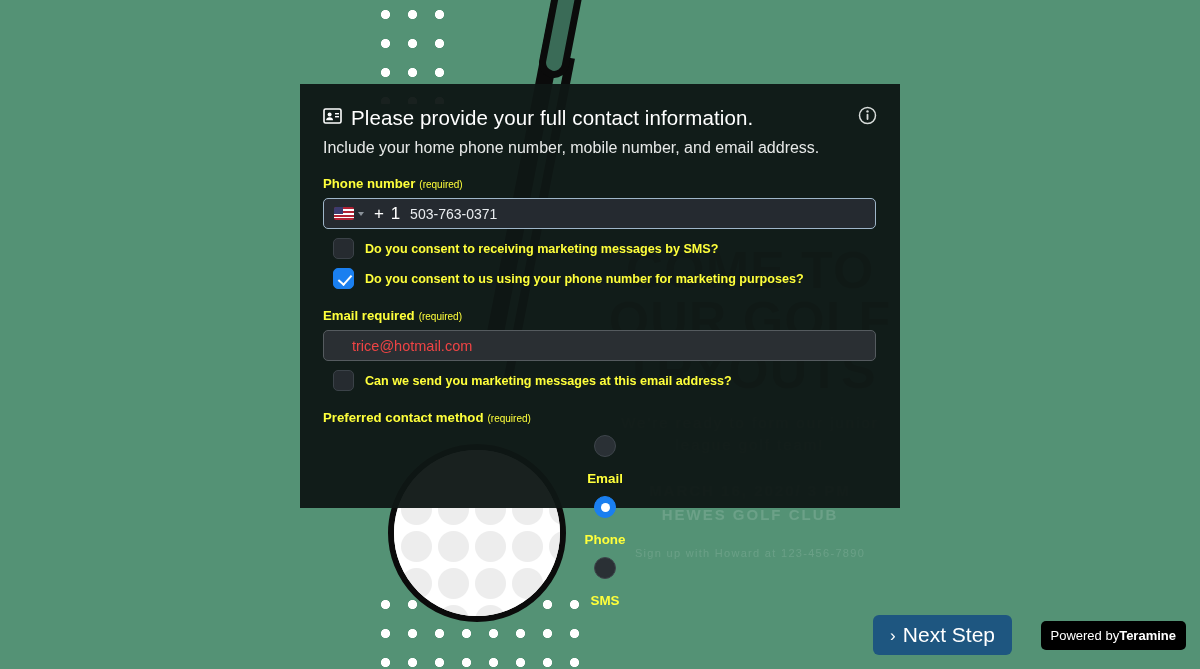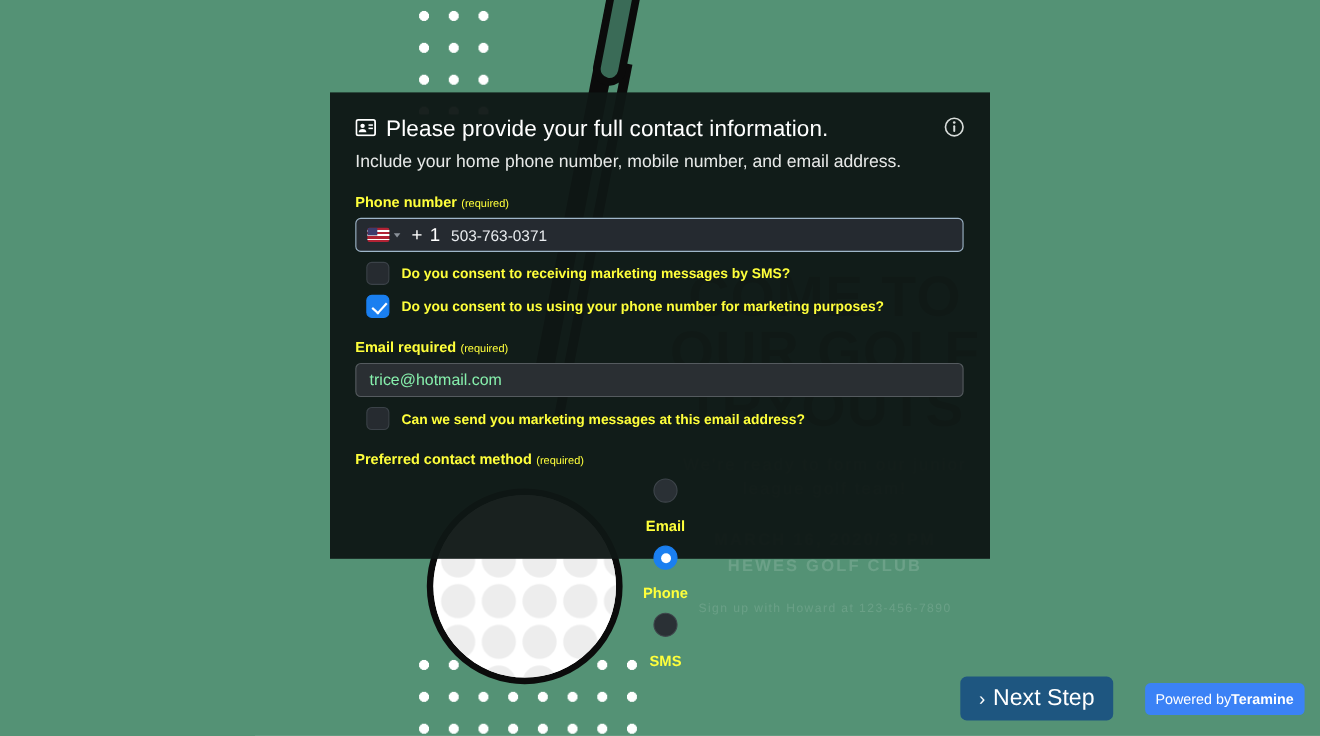--- a/index.html
+++ b/index.html
@@ -205,21 +205,21 @@
     margin-left: 10px;
     font-size: 17px;
     color: #ffffff;
     letter-spacing: 1px;
   }
   .phone-value {
     margin-left: 9px;
     font-size: 14px;
     color: #e9ecef;
   }
-  .email-value { color: #86efac; font-size: 14.5px; margin-left: 2px; }
+  .email-value { color: #ef4444; font-size: 14.5px; margin-left: 18px; }
 
   .check-row {
     display: flex;
     align-items: center;
     gap: 11px;
     margin-top: 9px;
     padding-left: 10px;
   }
   .checkbox {
     width: 21px; height: 21px;
@@ -301,21 +301,21 @@
     font-size: 21px;
     font-family: "Liberation Sans", sans-serif;
     cursor: pointer;
     z-index: 30;
   }
   .chev { font-size: 17px; line-height: 1; }
 
   .powered-badge {
     position: absolute;
     right: 14px; bottom: 19px;
-    background: #3b82f6;
+    background: #000000;
     border-radius: 5px;
     padding: 7px 10px;
     color: #ffffff;
     font-size: 13px;
     z-index: 30;
     cursor: pointer;
     white-space: nowrap;
   }
   .powered-badge b { font-weight: 700; }
 </style>

